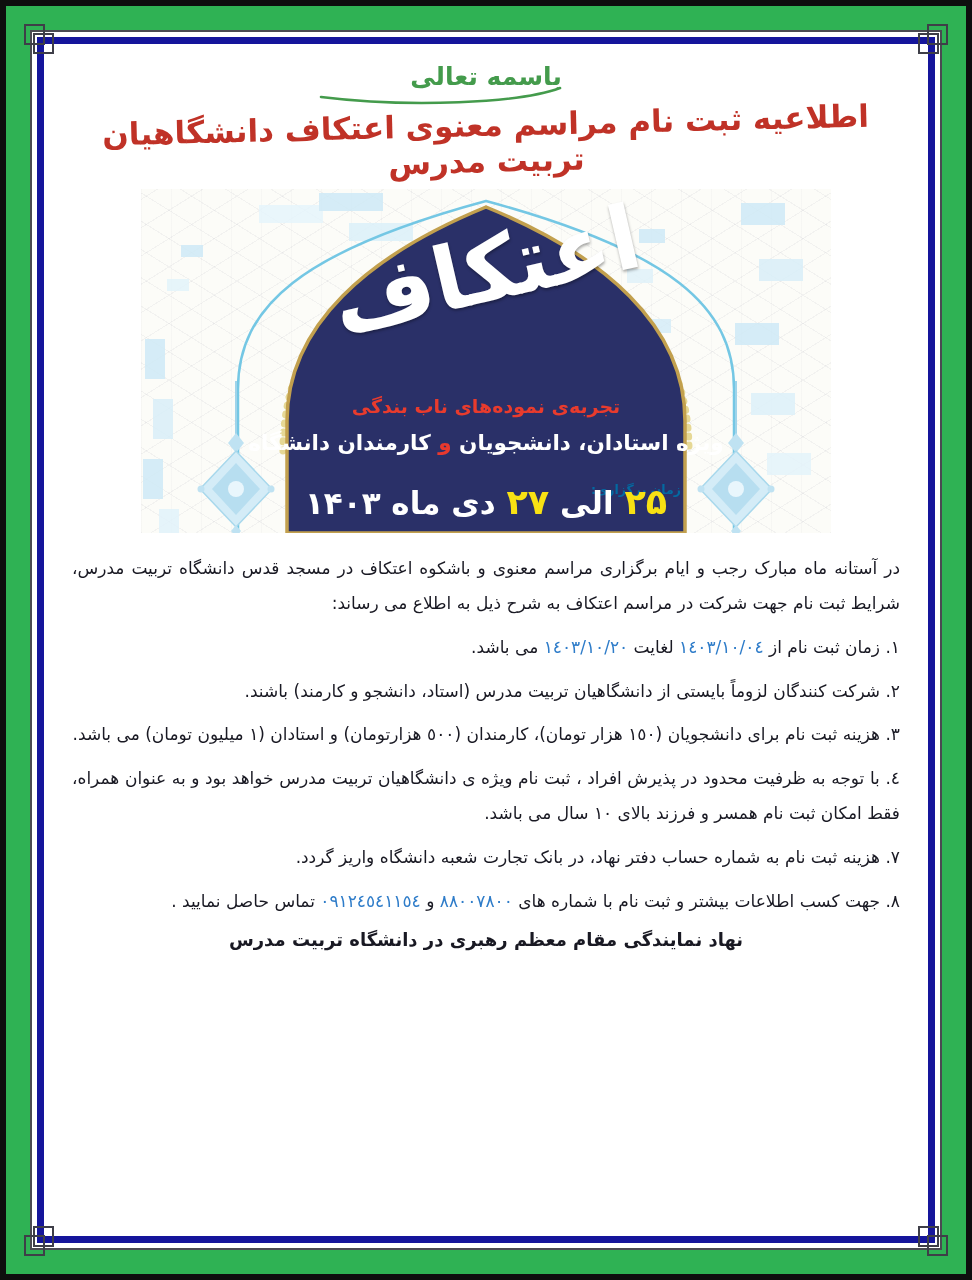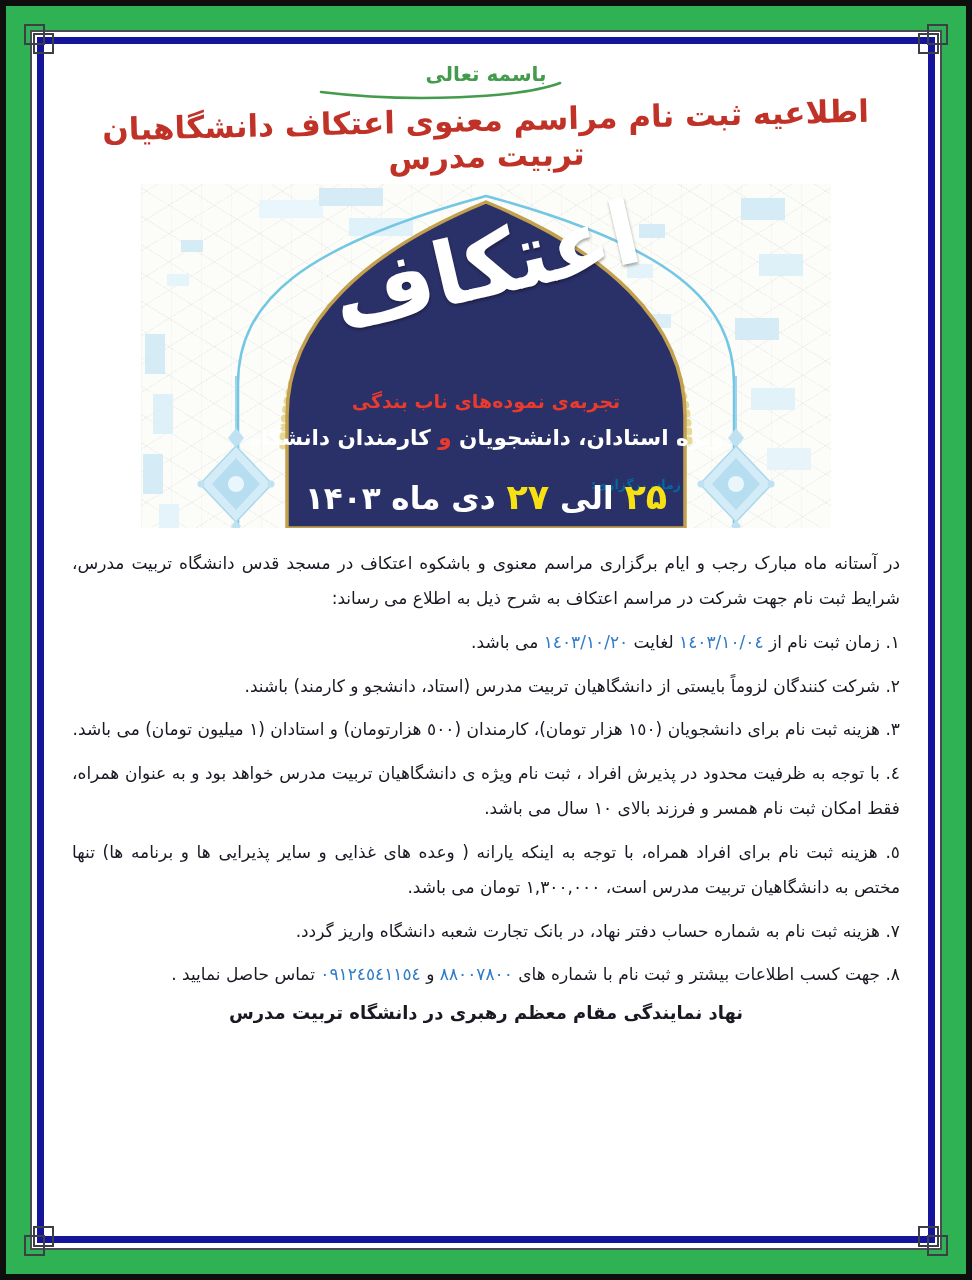--- a/index.html
+++ b/index.html
@@ -16,21 +16,21 @@
   .corner::before{left:2px;top:2px;}
   .corner::after{left:11px;top:11px;}
   .corner.tl{left:16px;top:16px;}
   .corner.tr{right:16px;top:16px;transform:scaleX(-1);}
   .corner.bl{left:16px;bottom:16px;transform:scaleY(-1);}
   .corner.br{right:16px;bottom:16px;transform:scale(-1,-1);}
 
   .content{position:absolute;inset:44px;direction:rtl;padding:2px 12px;box-sizing:border-box;}
 
   
-  .bismillah{margin-top:10px;text-align:center;color:#449b4c;font-size:20px;font-weight:bold;}
+  .bismillah{margin-top:10px;text-align:center;color:#449b4c;font-size:25px;font-weight:bold;}
   .swash{display:block;margin:-6px auto 0;transform:translateX(-46px);}
   .page-title{margin-top:0;text-align:center;color:#c03227;font-size:31px;font-weight:bold;
     transform:rotate(-1.4deg);letter-spacing:1px;}
 
   
   .poster{position:relative;width:690px;height:344px;margin:10px auto 0;background:#fcfcf8;overflow:hidden;}
   .poster::before{content:"";position:absolute;inset:0;
     background:
       repeating-linear-gradient(32deg, rgba(110,110,135,.07) 0 1px, transparent 1px 24px),
       repeating-linear-gradient(-32deg, rgba(110,110,135,.07) 0 1px, transparent 1px 24px),
@@ -143,21 +143,20 @@
         <span>١. زمان ثبت نام از</span>
         <span class="blue">١٤٠٣/١٠/٠٤</span>
         <span>لغایت</span>
         <span class="blue">١٤٠٣/١٠/٢٠</span>
         <span>می باشد.</span>
       </p>
 
       <p class="para">٢. شرکت کنندگان لزوماً بایستی از دانشگاهیان تربیت مدرس (استاد، دانشجو و کارمند) باشند.</p>
       <p class="para">٣. هزینه ثبت نام برای دانشجویان (١٥٠ هزار تومان)، کارمندان (٥٠٠ هزارتومان) و استادان (١ میلیون تومان) می باشد.</p>
       <p class="para">٤. با توجه به ظرفیت محدود در پذیرش افراد ، ثبت نام ویژه ی دانشگاهیان تربیت مدرس خواهد بود و به عنوان همراه، فقط امکان ثبت نام همسر و فرزند بالای ١٠ سال می باشد.</p>
-      <p class="para">٥. هزینه ثبت نام برای افراد همراه، با توجه به اینکه یارانه ( وعده های غذایی و سایر پذیرایی ها و برنامه ها) تنها مختص به دانشگاهیان تربیت مدرس است، ١,٣٠٠,٠٠٠ تومان می باشد.</p>
       <p class="para">٧. هزینه ثبت نام به شماره حساب دفتر نهاد، در بانک تجارت شعبه دانشگاه واریز گردد.</p>
 
 
       <p class="para">
         <span>٨. جهت کسب اطلاعات بیشتر و ثبت نام با شماره های</span>
         <span class="blue">٨٨٠٠٧٨٠٠</span>
         <span>و</span>
         <span class="blue">٠٩١٢٤٥٤١١٥٤</span>
         <span>تماس حاصل نمایید .</span>
       </p>

